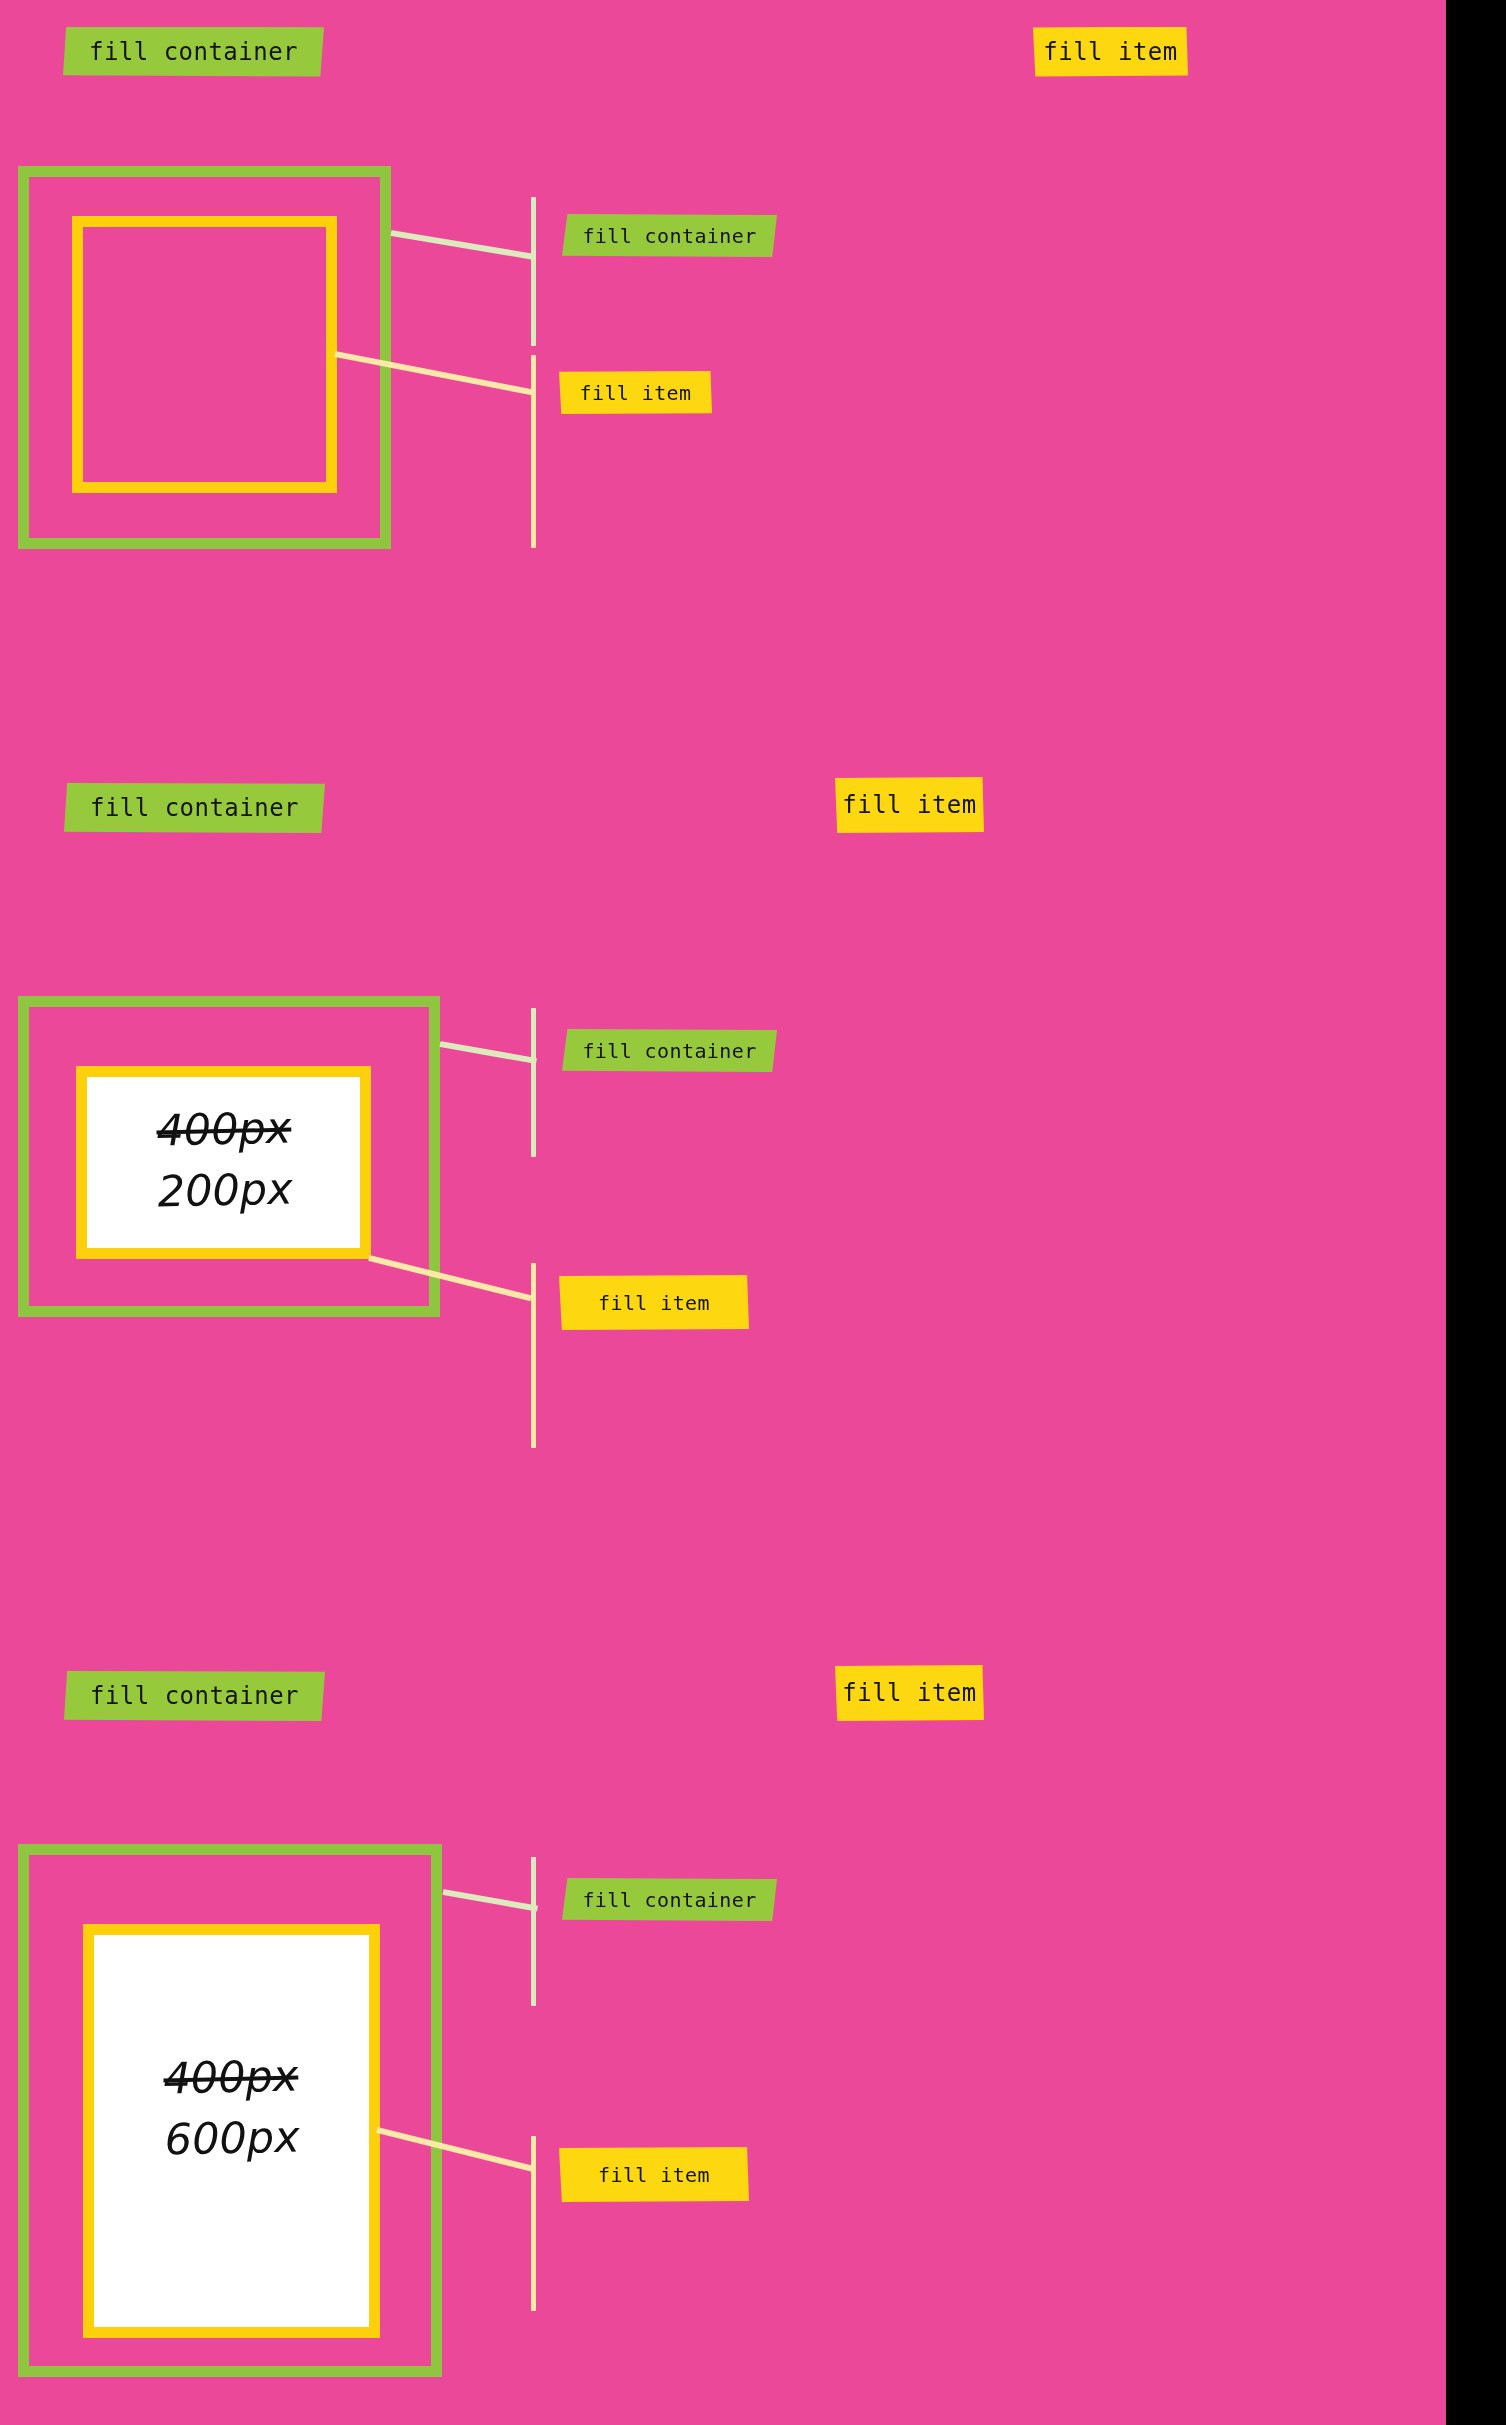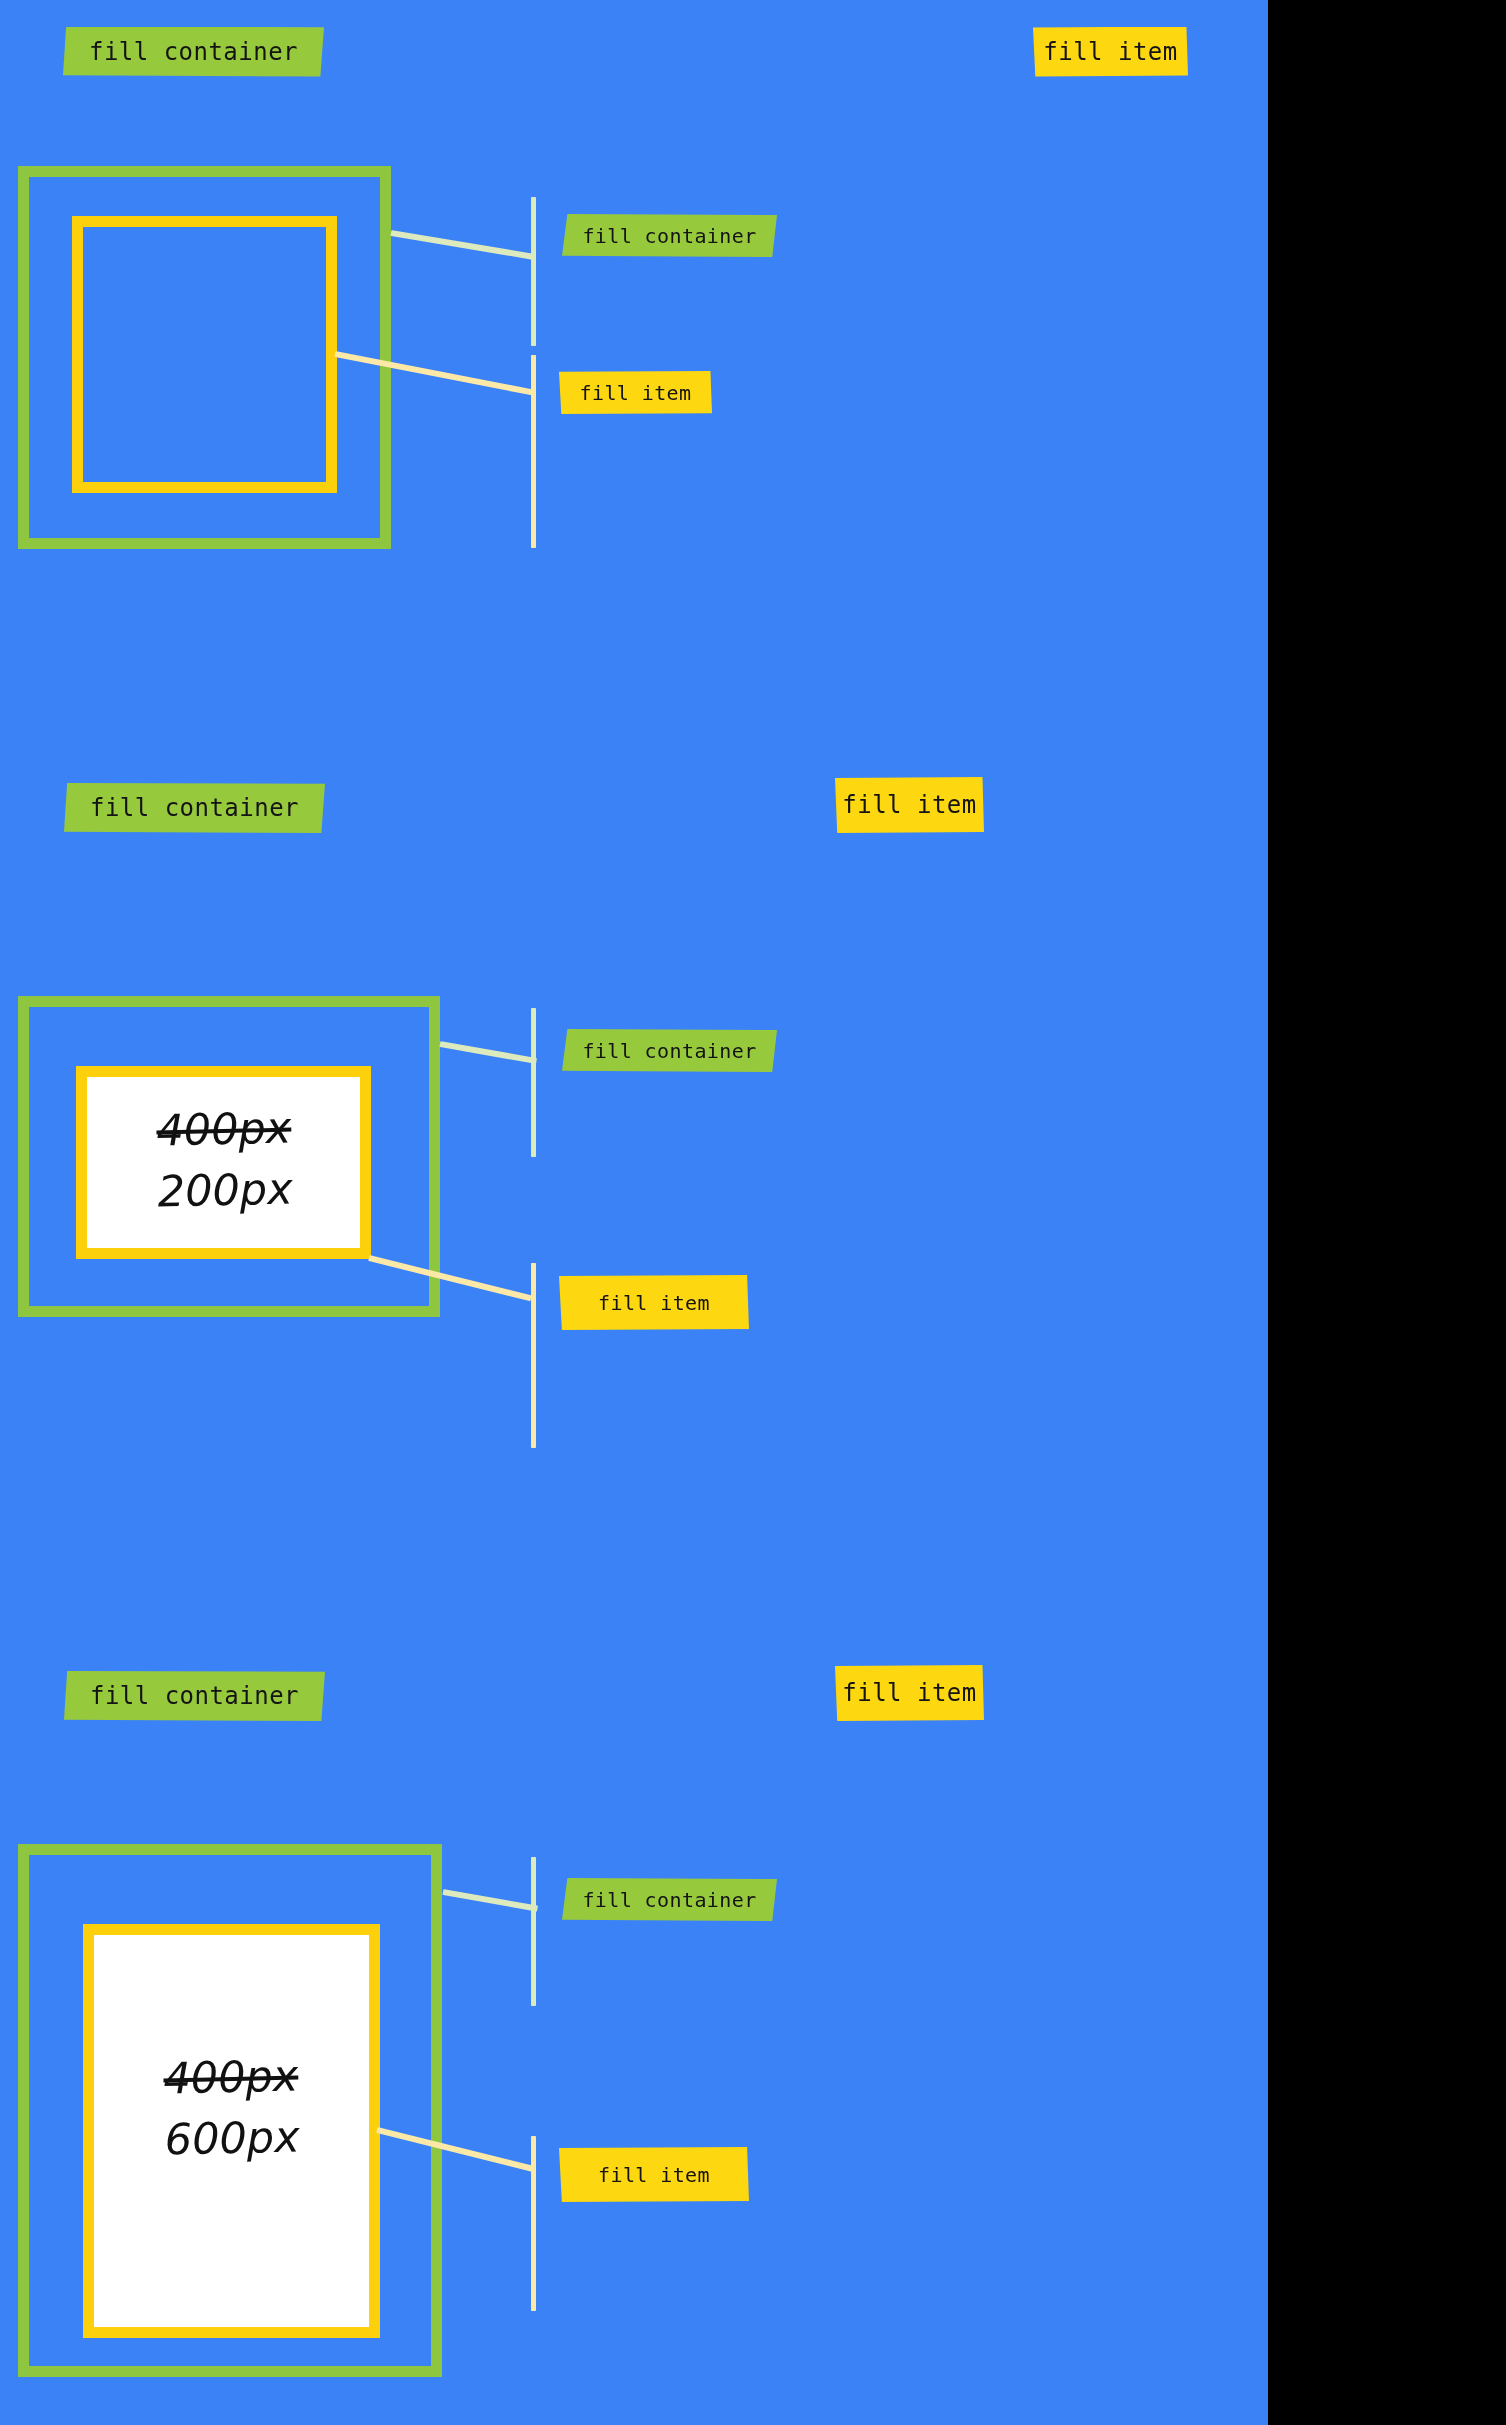--- a/index.html
+++ b/index.html
@@ -6,25 +6,24 @@
   html, body {
     margin: 0;
     padding: 0;
     background: #000000;
   }
   body {
     font-family: "DejaVu Sans Mono", "Liberation Mono", monospace;
   }
   #stage {
     position: relative;
-    width: 1240px;
+    width: 1446px;
     height: 2426px;
-    background: #3b82f6;
+    background: #ec4899;
     overflow: hidden;
-    padding-left: 28px;
   }
 
   
   .note {
     position: absolute;
     display: flex;
     align-items: center;
     justify-content: center;
     color: #141414;
     font-family: "DejaVu Sans Mono", "Liberation Mono", monospace;

